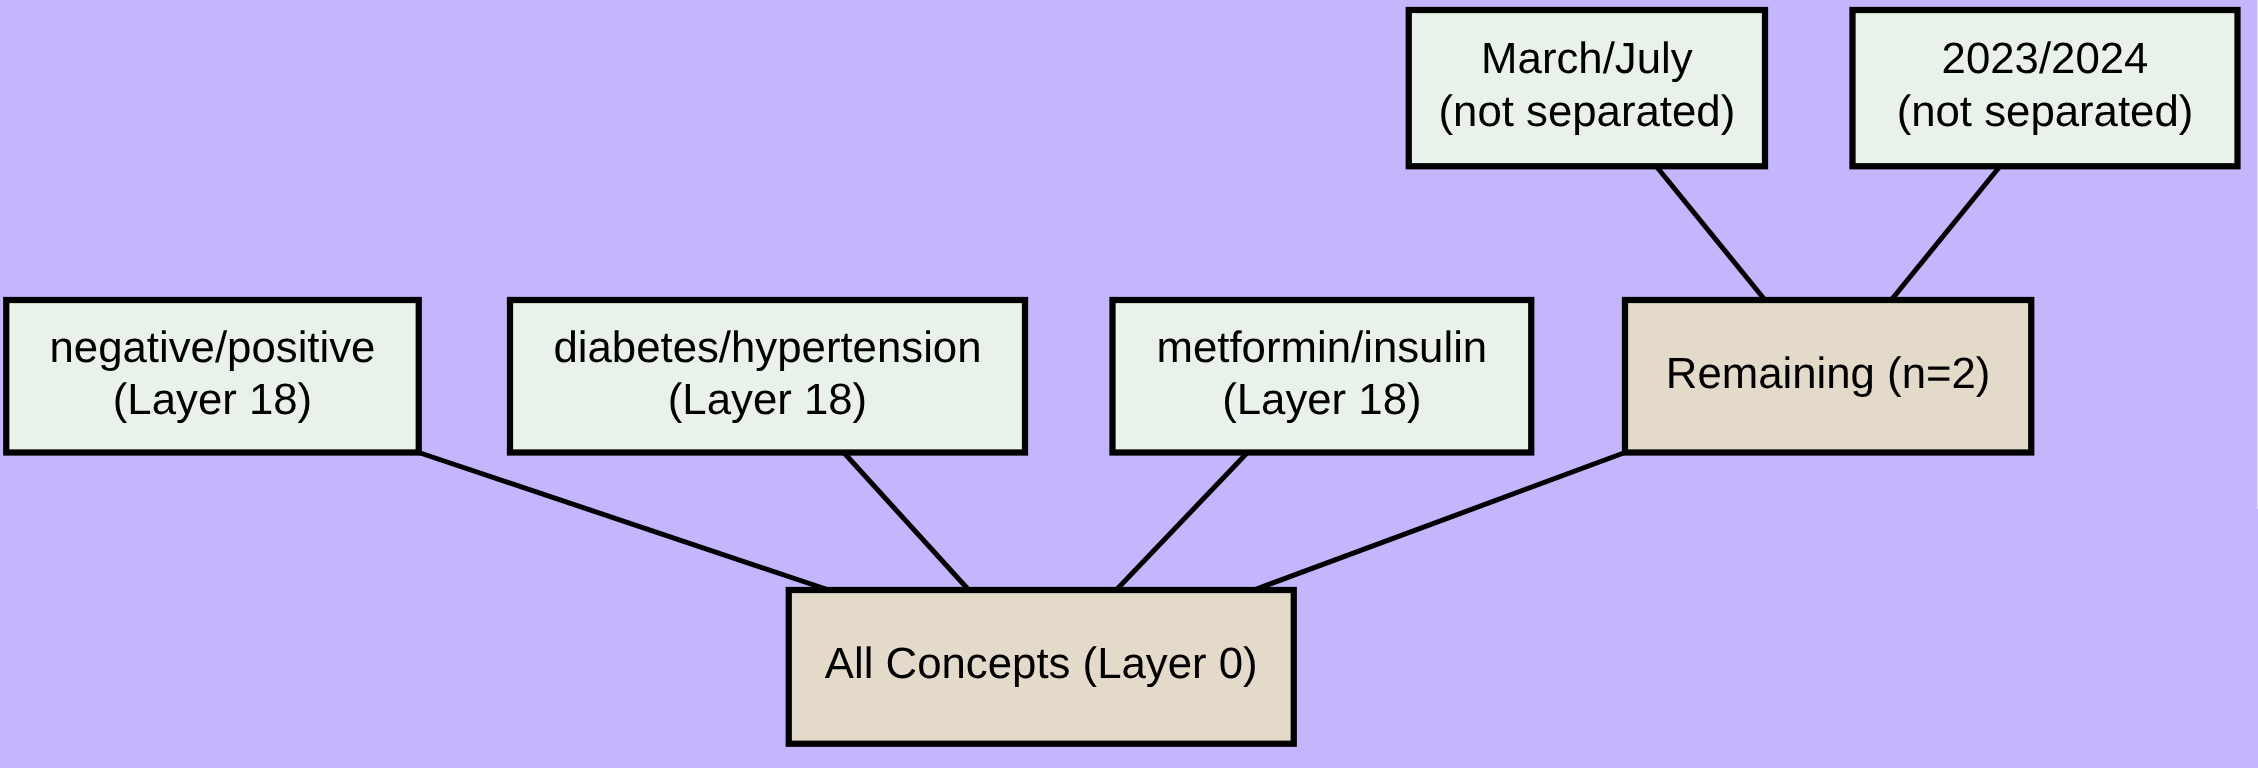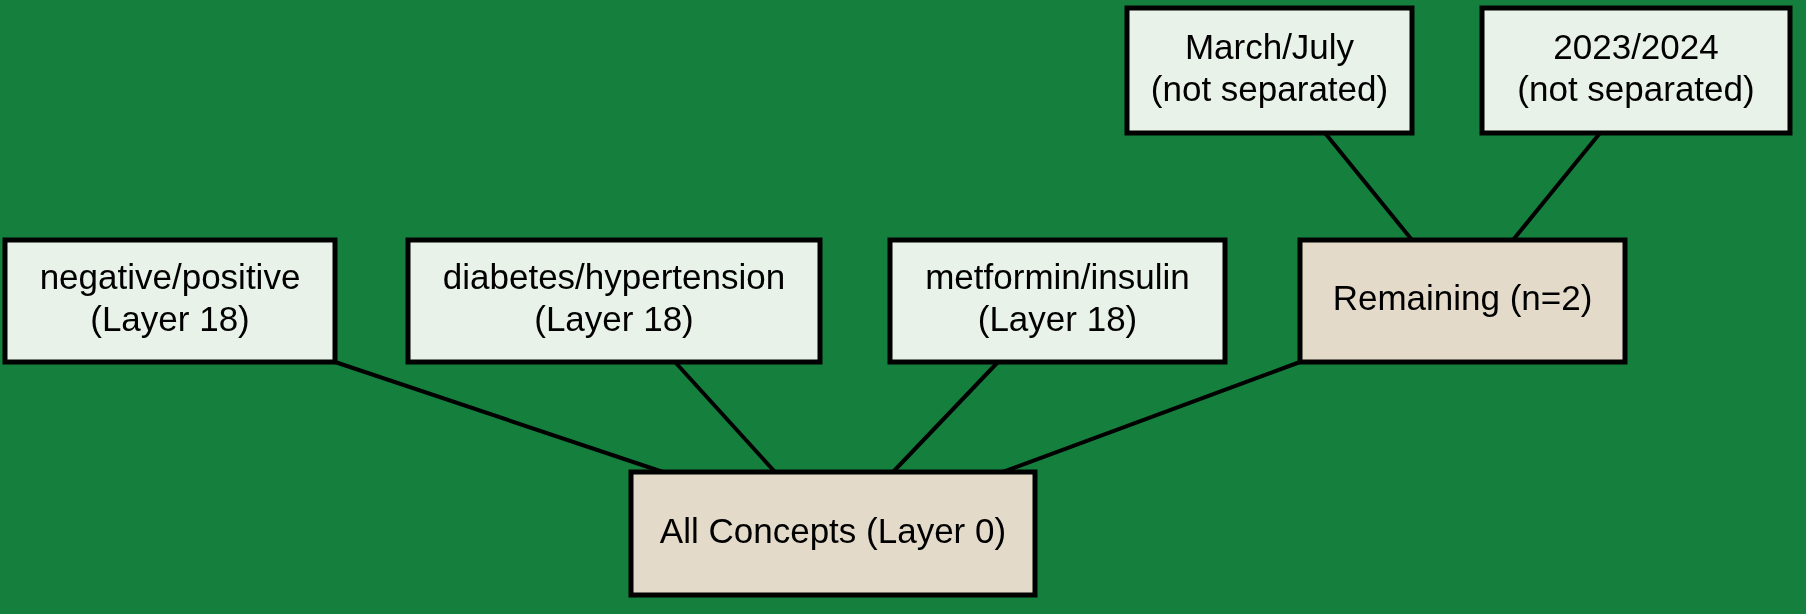--- a/index.html
+++ b/index.html
@@ -7,21 +7,21 @@
     padding: 0;
     background: #ffffff;
   }
   body {
     font-family: "Liberation Sans", sans-serif;
   }
   #diagram-root {
     position: relative;
     width: 1806px;
     height: 614px;
-    background: #15803d;
+    background: #c4b5fd;
     overflow: hidden;
   }
   svg#diagram-svg {
     position: absolute;
     top: 0;
     left: 0;
     width: 1806px;
     height: 614px;
     display: block;
   }

